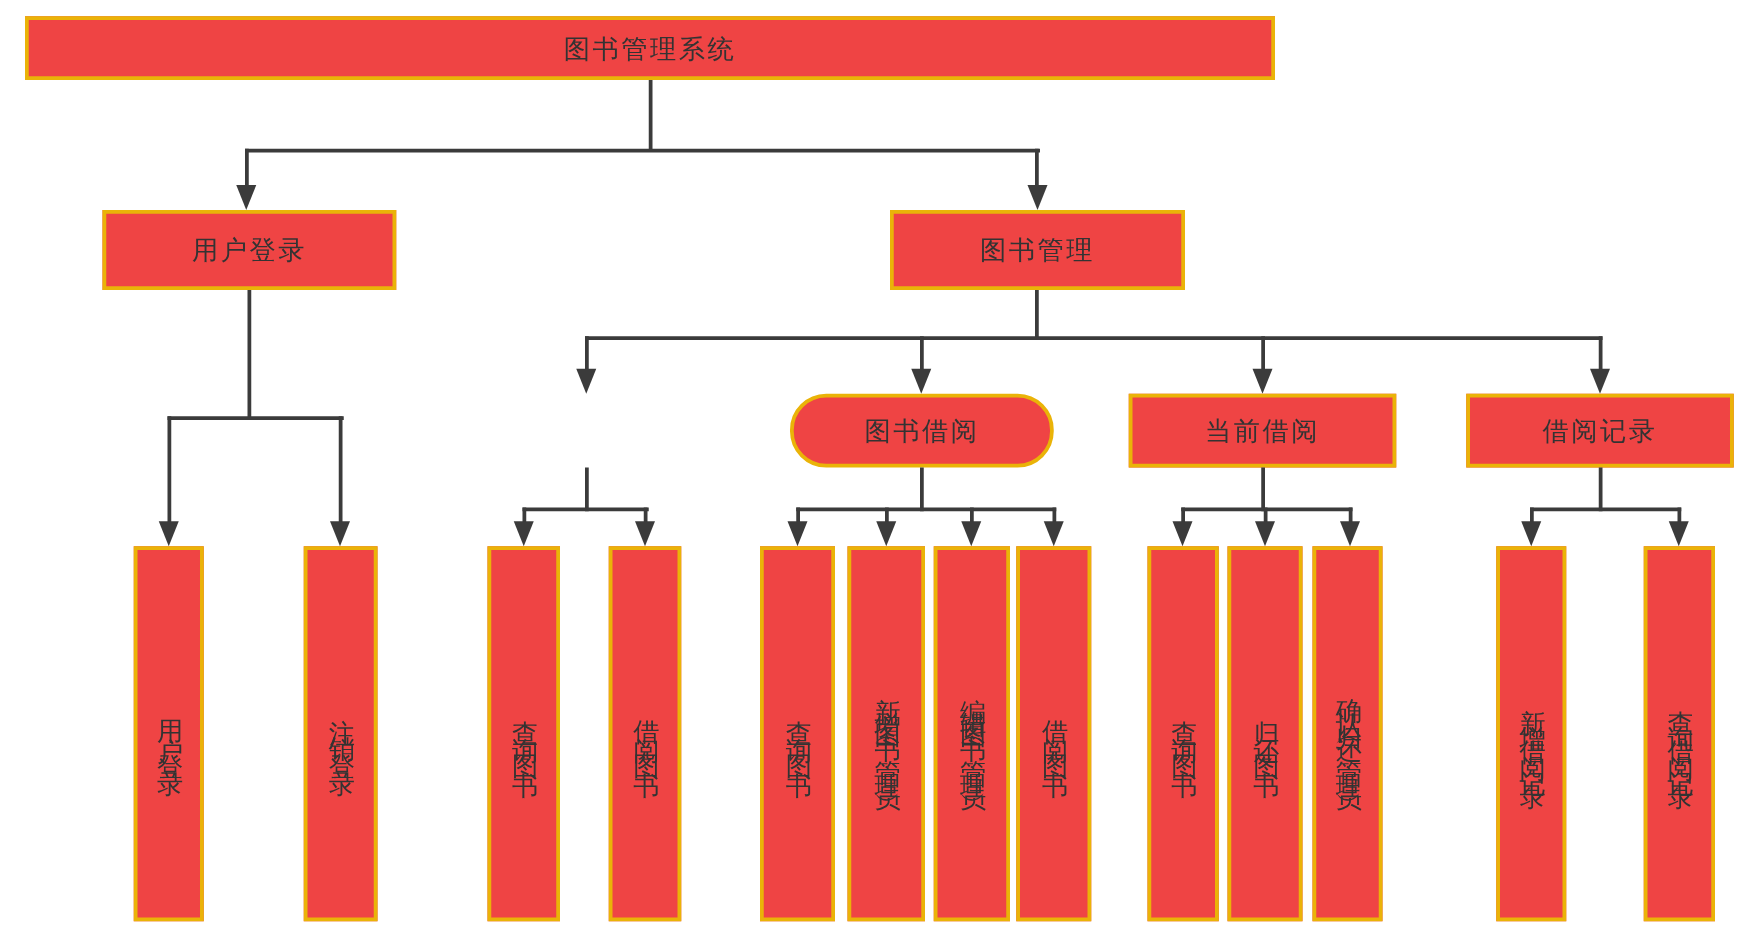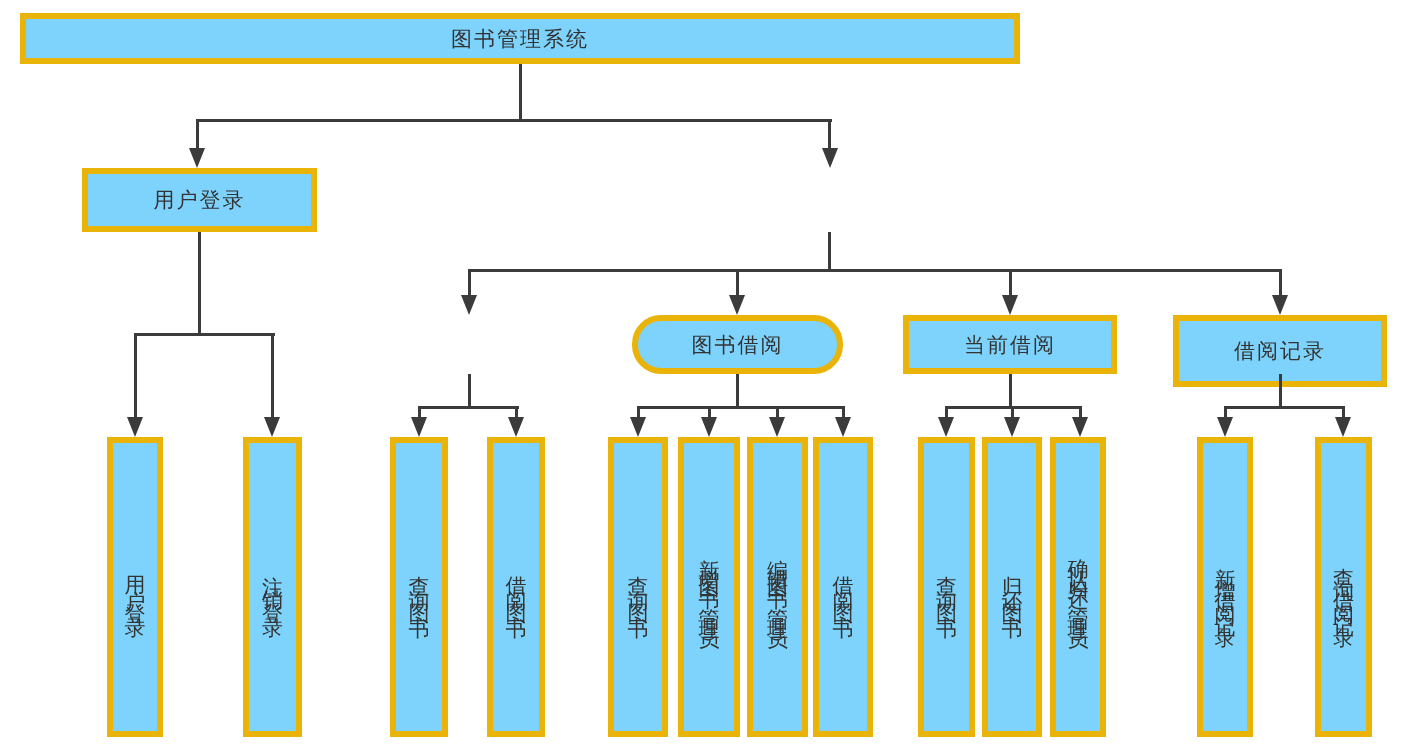--- a/index.html
+++ b/index.html
@@ -6,22 +6,22 @@
   #canvas{
     position:relative;
     width:1405px;height:747px;
     background:#ffffff;
     font-family:"Liberation Sans","DejaVu Sans",sans-serif;
     overflow:hidden;
   }
   .box{
     position:absolute;
     box-sizing:border-box;
-    border:6px solid #eab308;
-    background:#7dd3fc;
+    border:3px solid #eab308;
+    background:#ef4444;
     color:#333333;
     display:flex;
     align-items:center;
     justify-content:center;
     font-size:21px;
     letter-spacing:2px;
   }
   .vbox{
     writing-mode:vertical-rl;
     text-orientation:mixed;
@@ -37,21 +37,21 @@
     border-right:8px solid transparent;
     border-top:20px solid #3b3b3b;
   }
   
   .n-root{left:20px;top:13px;width:1000px;height:51px;}
   .n-user-login{left:82px;top:168px;width:235px;height:64px;}
   .n-book-mgmt{left:712px;top:168px;width:236px;height:64px;}
   .n-new-book-rec{left:363px;top:315px;width:212px;height:59px;}
   .n-book-borrow{left:632px;top:315px;width:211px;height:59px;border-radius:29px;}
   .n-current-borrow{left:903px;top:315px;width:214px;height:59px;}
-  .n-borrow-record{left:1173px;top:315px;width:214px;height:72px;}
+  .n-borrow-record{left:1173px;top:315px;width:214px;height:59px;}
   .n-login-leaf{left:107px;top:437px;width:56px;height:300px;}
   .n-logout-leaf{left:243px;top:437px;width:59px;height:300px;}
   .n-rec-query{left:390px;top:437px;width:58px;height:300px;}
   .n-rec-borrow{left:487px;top:437px;width:58px;height:300px;}
   .n-bb-query{left:608px;top:437px;width:60px;height:300px;}
   .n-bb-add{left:678px;top:437px;width:62px;height:300px;}
   .n-bb-edit{left:747px;top:437px;width:61px;height:300px;}
   .n-bb-borrow{left:813px;top:437px;width:60px;height:300px;}
   .n-cb-query{left:918px;top:437px;width:57px;height:300px;}
   .n-cb-return{left:982px;top:437px;width:60px;height:300px;}
@@ -72,20 +72,21 @@
   <div class="box n-root">图书管理系统</div>
 
   <div class="ln" style="left:519px;top:64px;width:3px;height:56px;"></div>
   <div class="ln" style="left:196px;top:119px;width:636px;height:3px;"></div>
   <div class="ln" style="left:196px;top:119px;width:3px;height:31px;"></div>
   <div class="arr" style="left:189px;top:148px;"></div>
   <div class="ln" style="left:828px;top:119px;width:3px;height:31px;"></div>
   <div class="arr" style="left:822px;top:148px;"></div>
 
   <div class="box n-user-login">用户登录</div>
+  <div class="box n-book-mgmt">图书管理</div>
 
   <div class="ln" style="left:198px;top:232px;width:3px;height:103px;"></div>
   <div class="ln" style="left:134px;top:333px;width:141px;height:3px;"></div>
   <div class="ln" style="left:134px;top:333px;width:3px;height:86px;"></div>
   <div class="arr" style="left:127px;top:417px;"></div>
   <div class="ln" style="left:271px;top:333px;width:3px;height:86px;"></div>
   <div class="arr" style="left:264px;top:417px;"></div>
 
   <div class="ln" style="left:828px;top:232px;width:3px;height:40px;"></div>
   <div class="ln" style="left:468px;top:269px;width:814px;height:3px;"></div>

